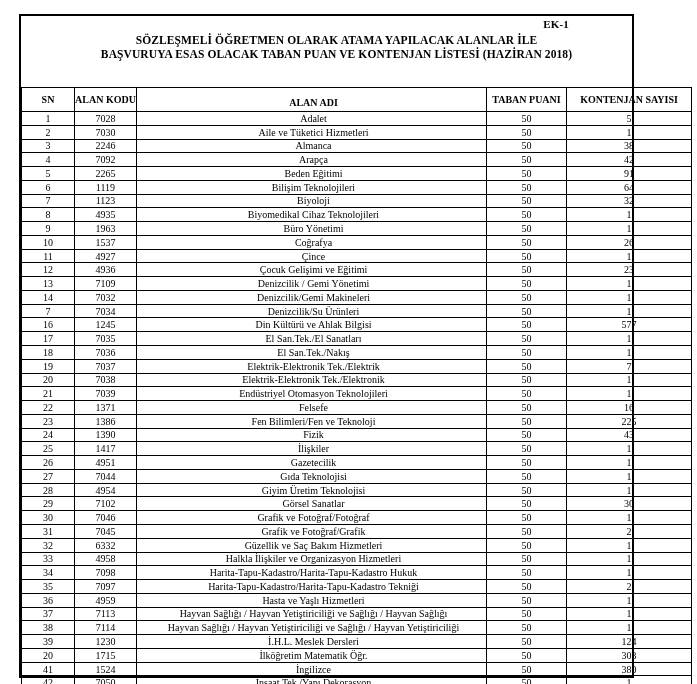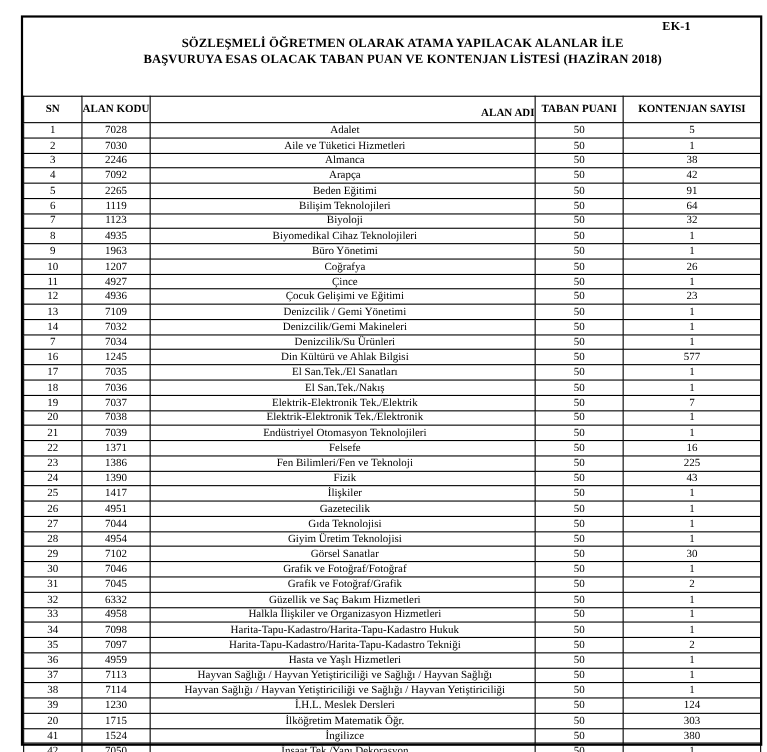--- a/index.html
+++ b/index.html
@@ -11,21 +11,21 @@
     width: 697px;
     height: 684px;
     position: relative;
     font-family: "Liberation Serif", serif;
     color: #000;
   }
   .frame {
     position: absolute;
     left: 19px;
     top: 14px;
-    width: 674px;
+    width: 615px;
     height: 664px;
     border: 2px solid #000;
     box-sizing: border-box;
     background: #fff;
   }
   .ek-tag {
     position: absolute;
     top: 2px;
     right: 63px;
     font-weight: bold;
@@ -63,21 +63,21 @@
   thead tr { height: 24px; }
   thead th {
     font-size: 10px;
     font-weight: bold;
     text-align: center;
     vertical-align: middle;
     border-top-width: 2px;
     border-bottom-width: 2px;
   }
   thead th.col-adi {
-    text-align: right;
+    text-align: center;
     vertical-align: bottom;
     padding: 0 0 3px 4px;
   }
   tbody td {
     font-size: 10px;
     text-align: center;
     vertical-align: middle;
   }
   tbody td.c2 {
     text-align: center;
@@ -175,21 +175,21 @@
         </tr>
         <tr>
           <td class="c0">9</td>
           <td class="c1">1963</td>
           <td class="c2">Büro Yönetimi</td>
           <td class="c3">50</td>
           <td class="c4">1</td>
         </tr>
         <tr>
           <td class="c0">10</td>
-          <td class="c1">1207</td>
+          <td class="c1">1537</td>
           <td class="c2">Coğrafya</td>
           <td class="c3">50</td>
           <td class="c4">26</td>
         </tr>
         <tr>
           <td class="c0">11</td>
           <td class="c1">4927</td>
           <td class="c2">Çince</td>
           <td class="c3">50</td>
           <td class="c4">1</td>

